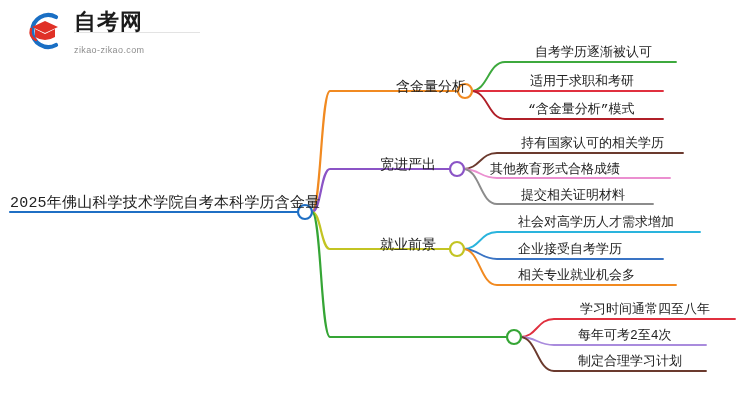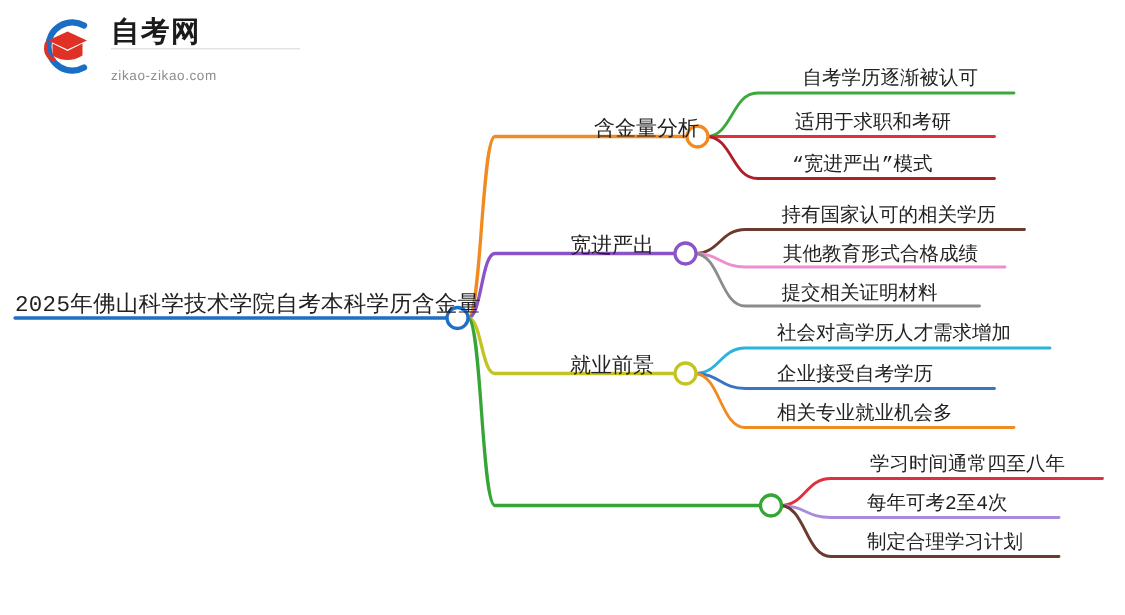--- a/index.html
+++ b/index.html
@@ -35,21 +35,21 @@
     width: 46px;
     height: 42px;
   }
   #logo-text {
     position: absolute;
     left: 52px;
     top: 6px;
     width: 128px;
   }
   .logo-title {
-    font-size: 19px;
+    font-size: 22px;
     font-weight: bold;
     color: #1b1b1b;
     letter-spacing: 1px;
     line-height: 20px;
   }
   .logo-sub {
     font-size: 9px;
     color: #8d8d8d;
     letter-spacing: 0.4px;
     line-height: 12px;
@@ -139,24 +139,24 @@
     </svg>
 
   <div class="node-label root-label">2025年佛山科学技术学院自考本科学历含金量</div>
 
   <div class="node-label branch-label" style="left:396px; top:80px;">含金量分析</div>
   <div class="node-label branch-label" style="left:380px; top:158px;">宽进严出</div>
   <div class="node-label branch-label" style="left:380px; top:238px;">就业前景</div>
 
   <div class="node-label leaf-label" style="left:535px; top:46px;">自考学历逐渐被认可</div>
   <div class="node-label leaf-label" style="left:530px; top:75px;">适用于求职和考研</div>
-  <div class="node-label leaf-label" style="left:528px; top:103px;">“宽进严出”模式</div>
+  <div class="node-label leaf-label" style="left:528px; top:103px;">“含金量分析”模式</div>
 
   <div class="node-label leaf-label" style="left:521px; top:137px;">持有国家认可的相关学历</div>
-  <div class="node-label leaf-label" style="left:522px; top:163px;">其他教育形式合格成绩</div>
+  <div class="node-label leaf-label" style="left:490px; top:163px;">其他教育形式合格成绩</div>
   <div class="node-label leaf-label" style="left:521px; top:189px;">提交相关证明材料</div>
 
   <div class="node-label leaf-label" style="left:518px; top:216px;">社会对高学历人才需求增加</div>
   <div class="node-label leaf-label" style="left:518px; top:243px;">企业接受自考学历</div>
   <div class="node-label leaf-label" style="left:518px; top:269px;">相关专业就业机会多</div>
 
   <div class="node-label leaf-label" style="left:580px; top:303px;">学习时间通常四至八年</div>
   <div class="node-label leaf-label" style="left:578px; top:329px;">每年可考2至4次</div>
   <div class="node-label leaf-label" style="left:578px; top:355px;text-align:center;">制定合理学习计划</div>
 

